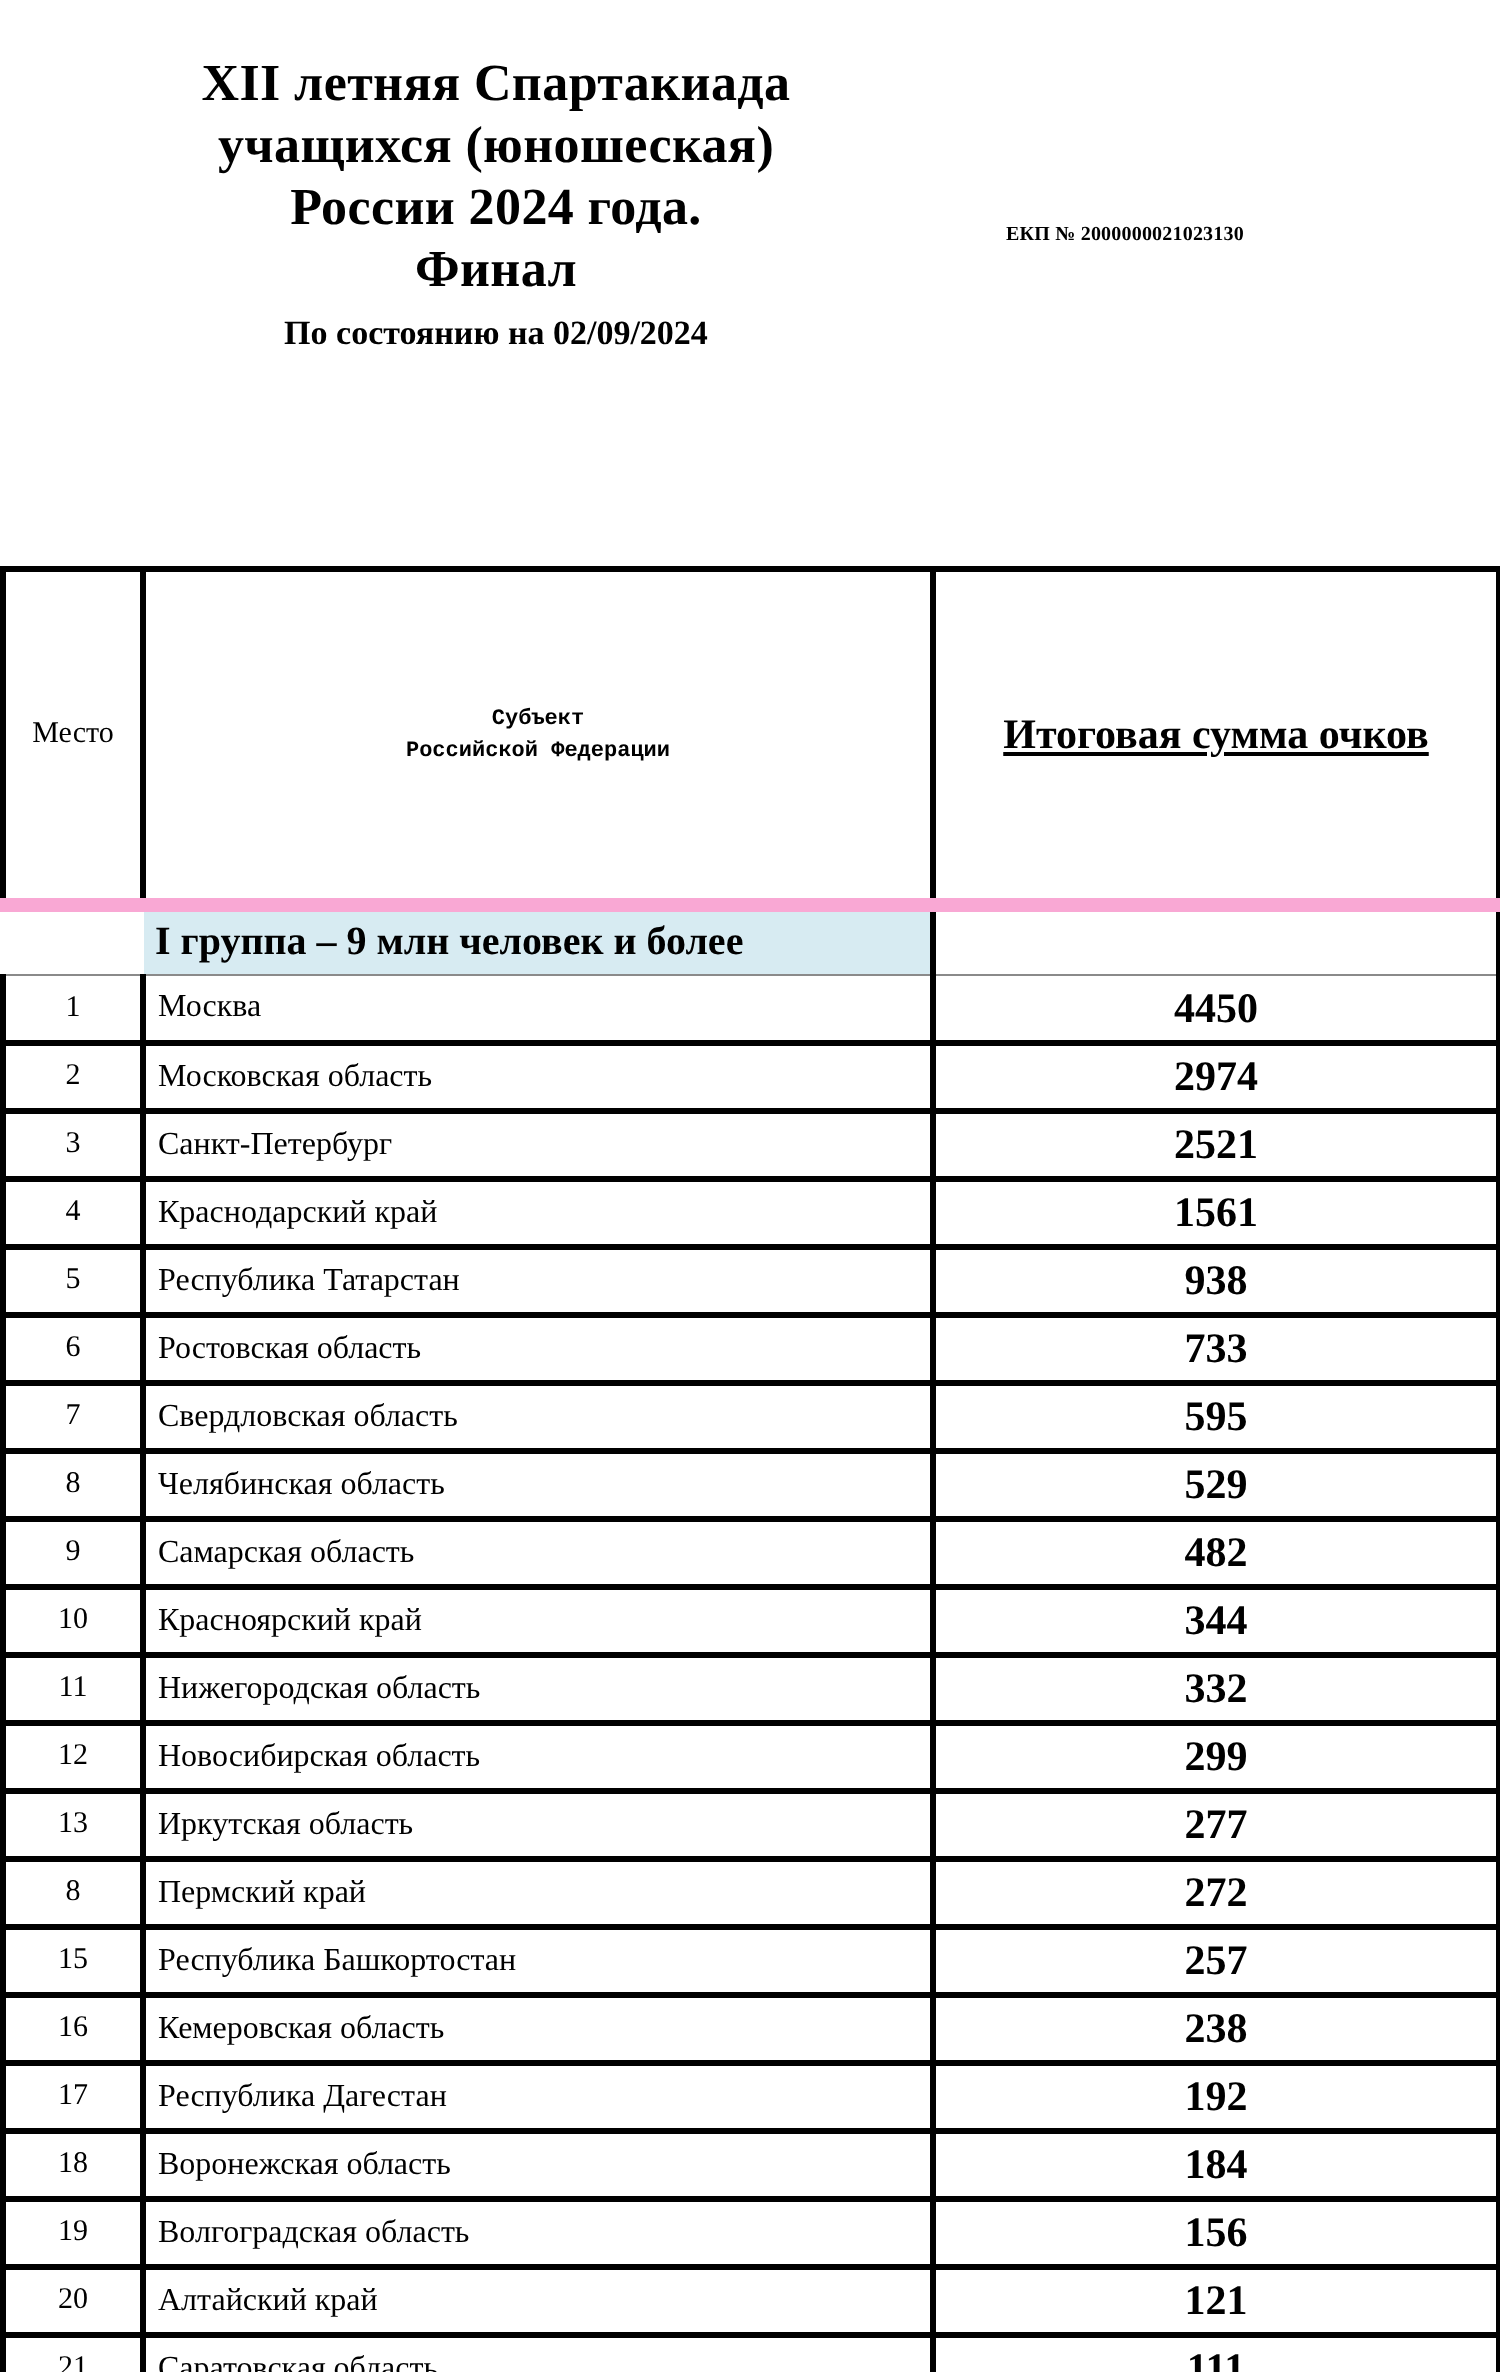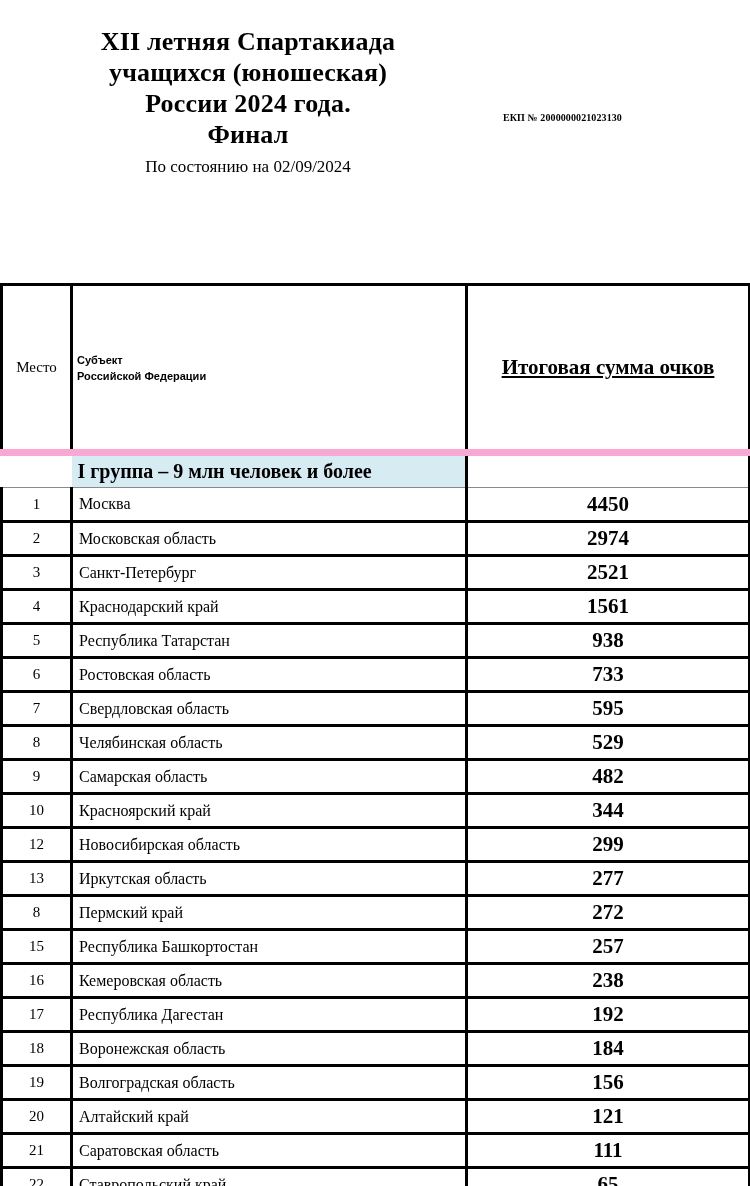--- a/index.html
+++ b/index.html
@@ -43,21 +43,21 @@
     font-weight: bold;
     font-size: 26px;
     line-height: 31px;
     letter-spacing: 0.2px;
     white-space: nowrap;
   }
 
   .subtitle {
     margin-top: 7px;
     font-family: "Liberation Serif", "DejaVu Serif", serif;
-    font-weight: normal;
+    font-weight: bold;
     font-size: 17px;
     line-height: 20px;
     white-space: nowrap;
   }
 
   .ekp {
     position: absolute;
     left: 503px;
     top: 112px;
     font-family: "Liberation Serif", "DejaVu Serif", serif;
@@ -99,25 +99,25 @@
   }
 
   th.th-place {
     text-align: center;
     font-size: 15px;
     font-weight: normal;
     font-family: "Liberation Serif", "DejaVu Serif", serif;
   }
 
   th.th-region {
-    text-align: left;
+    text-align: center;
     font-size: 11px;
     font-weight: bold;
     line-height: 16px;
-    font-family: Liberation Sans, sans-serif;
+    font-family: Liberation Mono, monospace;
   }
 
   th.th-score {
     text-align: center;
     font-size: 21px;
     font-weight: bold;
     font-family: "Liberation Serif", "DejaVu Serif", serif;
     text-decoration: underline;
   }
 
@@ -267,20 +267,25 @@
           <td class="td-place">9</td>
           <td class="td-region">Самарская область</td>
           <td class="td-score">482</td>
         </tr>
         <tr class="data-row">
           <td class="td-place">10</td>
           <td class="td-region">Красноярский край</td>
           <td class="td-score">344</td>
         </tr>
         <tr class="data-row">
+          <td class="td-place">11</td>
+          <td class="td-region">Нижегородская область</td>
+          <td class="td-score">332</td>
+        </tr>
+        <tr class="data-row">
           <td class="td-place">12</td>
           <td class="td-region">Новосибирская область</td>
           <td class="td-score">299</td>
         </tr>
         <tr class="data-row">
           <td class="td-place">13</td>
           <td class="td-region">Иркутская область</td>
           <td class="td-score">277</td>
         </tr>
         <tr class="data-row">

